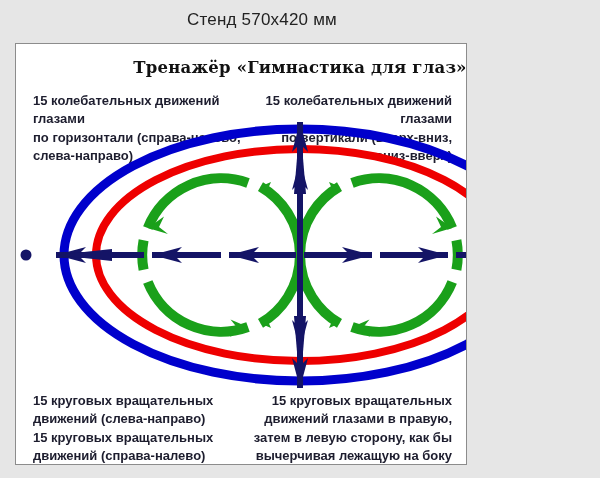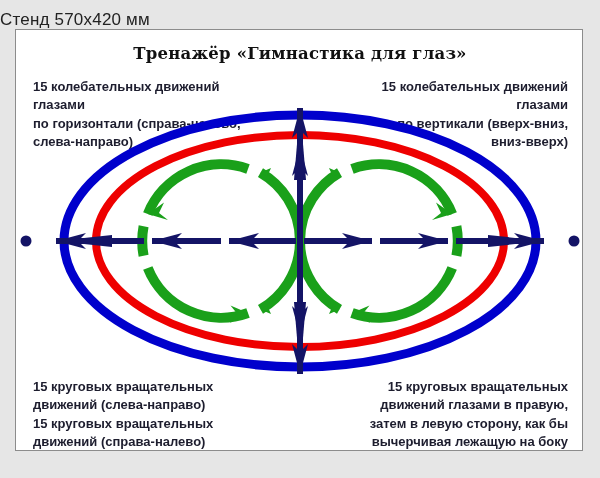--- a/index.html
+++ b/index.html
@@ -13,30 +13,31 @@
     overflow: hidden;
     font-family: "Liberation Sans", sans-serif;
     position: relative;
   }
 
   #page-header {
     position: absolute;
     left: 0;
     top: 10px;
     width: 524px;
+    text-align: center;
     font-size: 17px;
     color: #222222;
     letter-spacing: 0.2px;
   }
 
   #poster-frame {
     position: absolute;
     left: 15px;
-    top: 29px;
-    width: 568px;
+    top: 43px;
+    width: 452px;
     height: 422px;
     background: #ffffff;
     border: 1px solid #8c8c8c;
     box-sizing: border-box;
     overflow: hidden;
   }
 
   #poster-title {
     position: absolute;
     left: 0;

